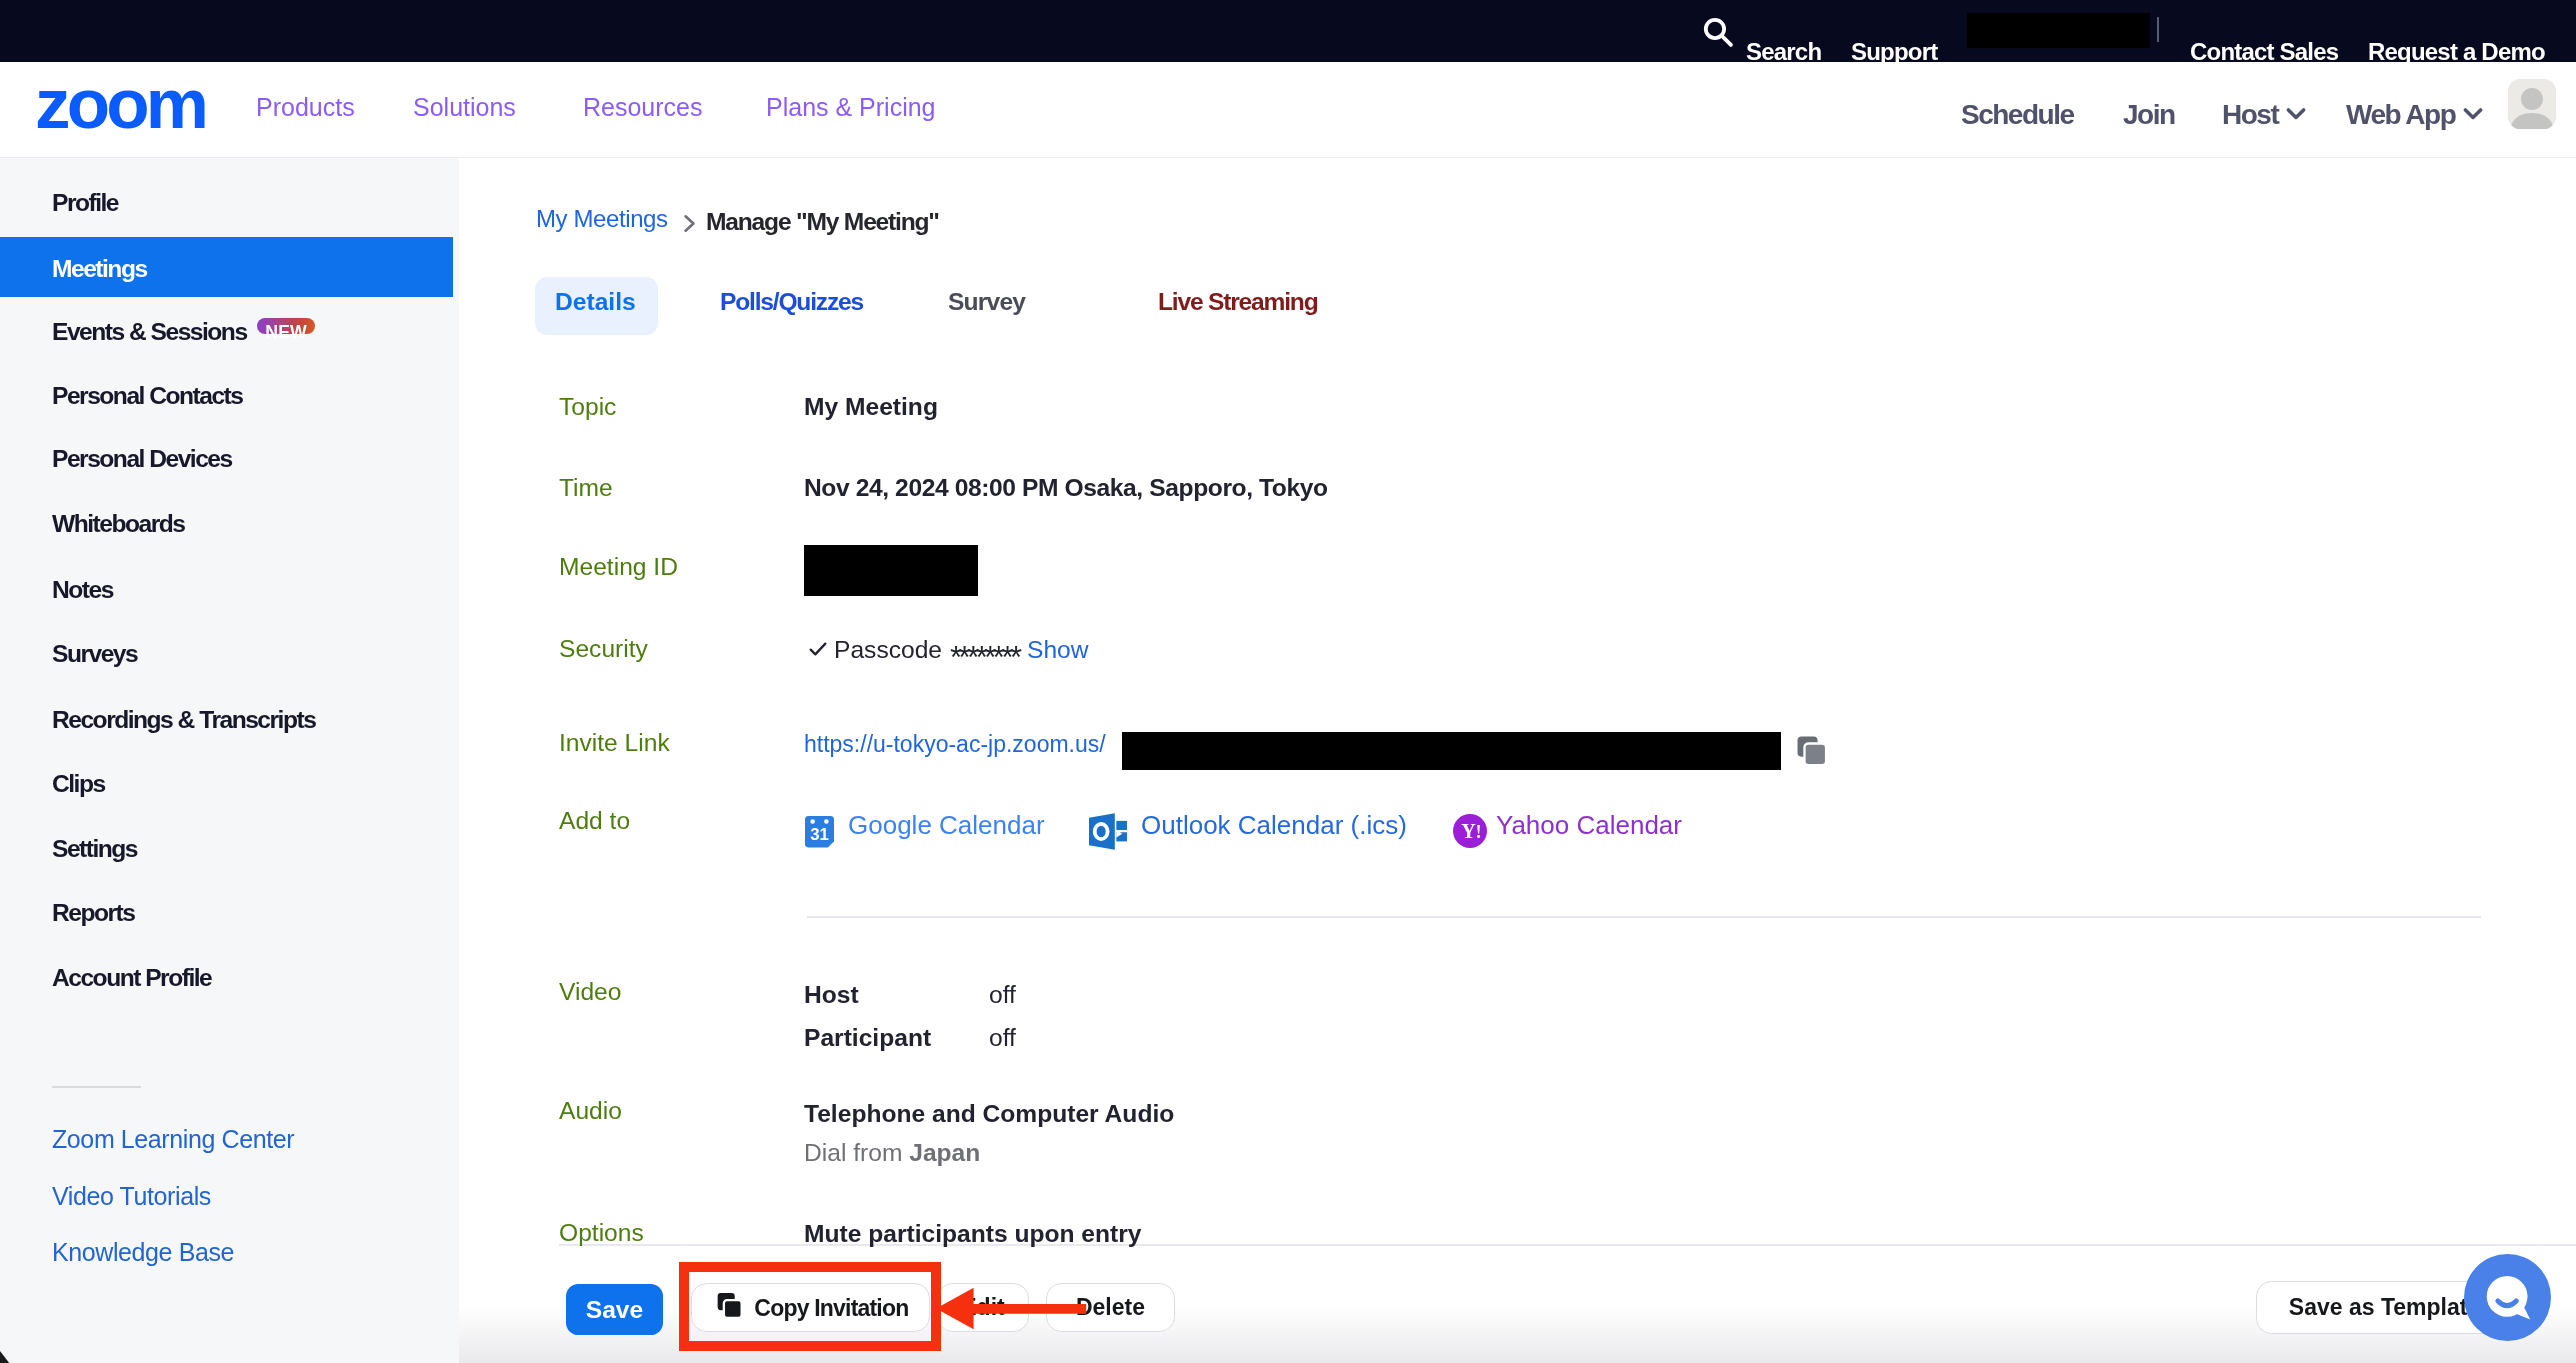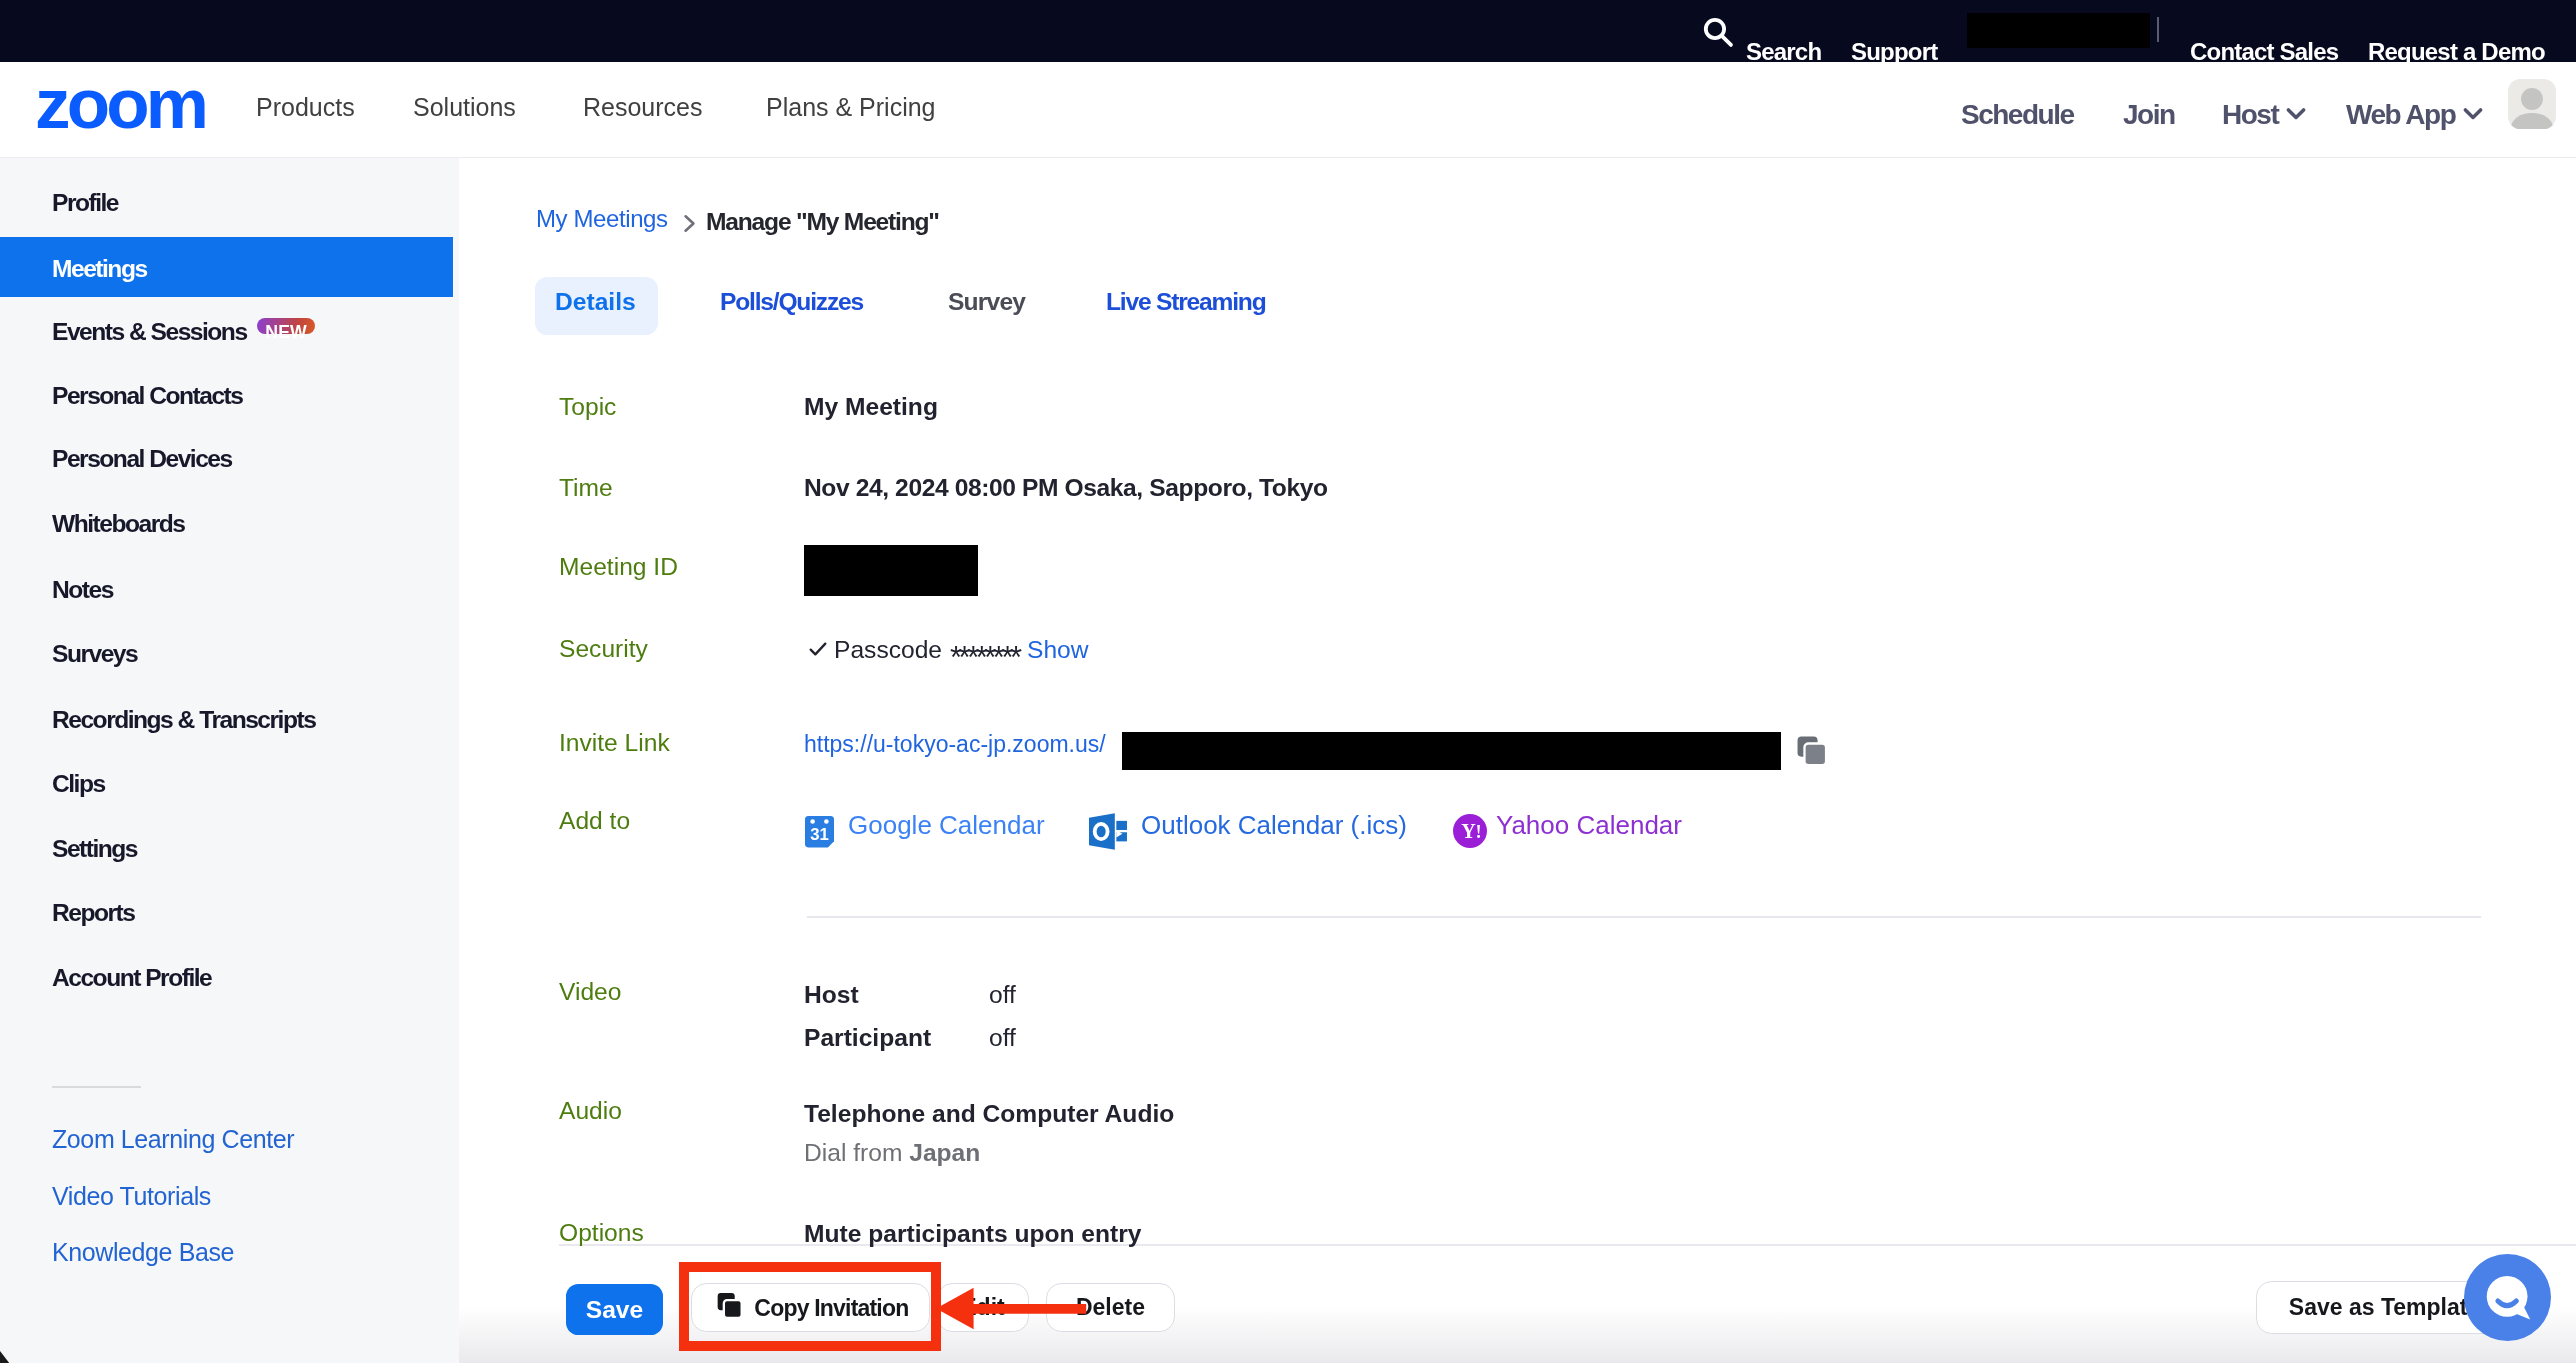--- a/index.html
+++ b/index.html
@@ -6,21 +6,21 @@
   html,body { width:2576px; height:1364px; }
   body { position:relative; font-family:"Liberation Sans",sans-serif; background:#fff; overflow:hidden; }
   .abs { position:absolute; }
   .t { position:absolute; line-height:1; white-space:nowrap; }
   
   #topbar { position:absolute; left:0; top:0; width:2576px; height:62px; background:#070a1e; }
   #topbar .t { color:#fff; font-size:24px; font-weight:bold; top:20px; letter-spacing:-0.8px;margin-top:20px; }
   
   #nav { position:absolute; left:0; top:62px; width:2576px; height:96px; background:#fff; border-bottom:1.5px solid #ebebf0; }
   #logo { position:absolute; left:35px; top:68px; font-size:71px; font-weight:bold; color:#0b5cff; letter-spacing:-3.8px; line-height:1; }
-  .navlink { position:absolute; top:95px; font-size:25px; color:#404040; font-weight:500; line-height:1; }
+  .navlink { position:absolute; top:95px; font-size:25px; color:#8b5cf6; font-weight:500; line-height:1; }
   .navright { position:absolute; top:101px; font-size:28px; color:#50526b; font-weight:bold; line-height:1; letter-spacing:-1.5px; }
   
   #sidebar { position:absolute; left:0; top:158px; width:459px; height:1205px; background:#f6f7f9; }
   .side { position:absolute; left:52px; font-size:24.6px; font-weight:bold; color:#17192b; line-height:1; white-space:nowrap; letter-spacing:-1.5px; }
   .sideblue { position:absolute; left:52px; font-size:25px; color:#2264d1; line-height:1; white-space:nowrap; letter-spacing:-0.4px; }
   #selrow { position:absolute; left:0; top:237px; width:453px; height:60px; background:#0e72ed; }
   #newbadge { position:absolute; left:257px; top:318px; width:58px; height:16px; border-radius:14.6px;
     background:linear-gradient(100deg,#8b3fd1 0%,#c2453f 70%,#d85b28 100%);
     color:#fff; font-size:17.7px; font-weight:bold; text-align:center; line-height:28px; }
   #sidediv { position:absolute; left:52px; top:1086px; width:89px; height:1.5px; background:#d9dade; }
@@ -97,21 +97,21 @@
 <div class="t" style="left:536px;top:207px;font-size:24px;color:#2065e0;letter-spacing:-0.4px">My Meetings</div>
 <svg class="abs" style="left:681px;top:212px" width="17" height="23" viewBox="0 0 26 34">
   <polyline points="7,6 19,17 7,28" fill="none" stroke="#6e6f78" stroke-width="4" stroke-linecap="round" stroke-linejoin="round"></polyline>
 </svg>
 <div class="t" style="left:706px;top:210px;font-size:24.6px;font-weight:bold;color:#26262e;letter-spacing:-1.2px">Manage "My Meeting"</div>
 
 <div class="abs" style="left:535px;top:277px;width:123px;height:58px;background:#e8f1fd;border-radius:12.3px"></div>
 <div class="t" style="left:555px;top:290px;font-size:24.6px;font-weight:bold;color:#0e72ed">Details</div>
 <div class="t" style="left:720px;top:290px;font-size:24.6px;font-weight:bold;color:#1d4ed8;letter-spacing:-1.2px">Polls/Quizzes</div>
 <div class="t" style="left:948px;top:290px;font-size:24.6px;font-weight:bold;color:#4b4c56;letter-spacing:-0.8px">Survey</div>
-<div class="t" style="left:1106px;top:290px;font-size:24.6px;font-weight:bold;color:#1d4ed8;letter-spacing:-1.2px">Live Streaming</div>
+<div class="t" style="left:1158px;top:290px;font-size:24.6px;font-weight:bold;color:#7f1d1d;letter-spacing:-1.2px">Live Streaming</div>
 
 <div class="lbl" style="top:395px">Topic</div>
 <div class="val" style="top:395px">My Meeting</div>
 
 <div class="lbl" style="top:476px">Time</div>
 <div class="val" style="top:476px;letter-spacing:-0.4px">Nov 24, 2024 08:00 PM Osaka, Sapporo, Tokyo</div>
 
 <div class="lbl" style="top:555px">Meeting ID</div>
 <div class="abs" style="left:804px;top:545px;width:174px;height:51px;background:#000"></div>
 

